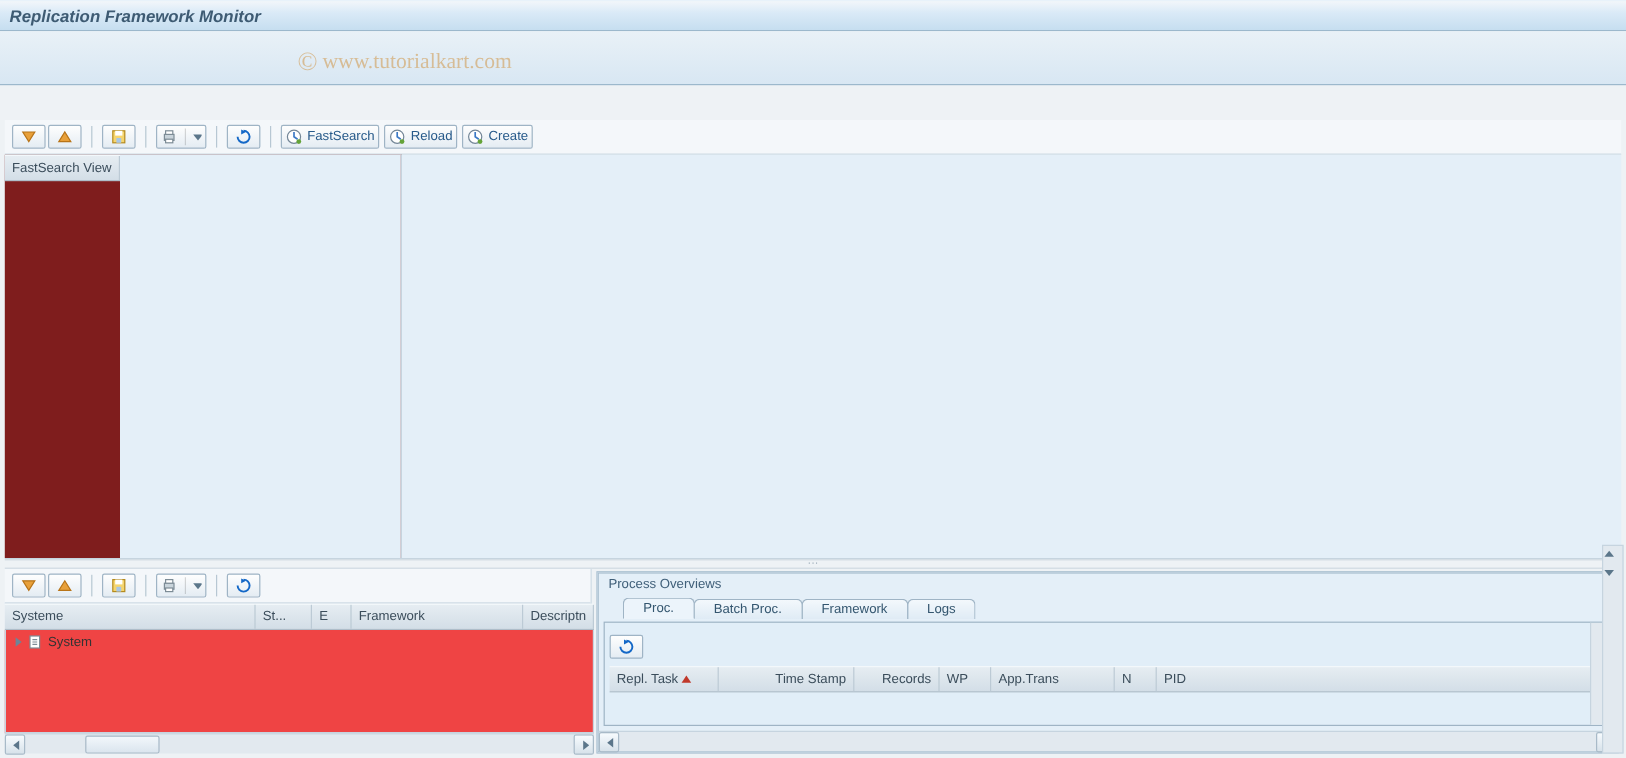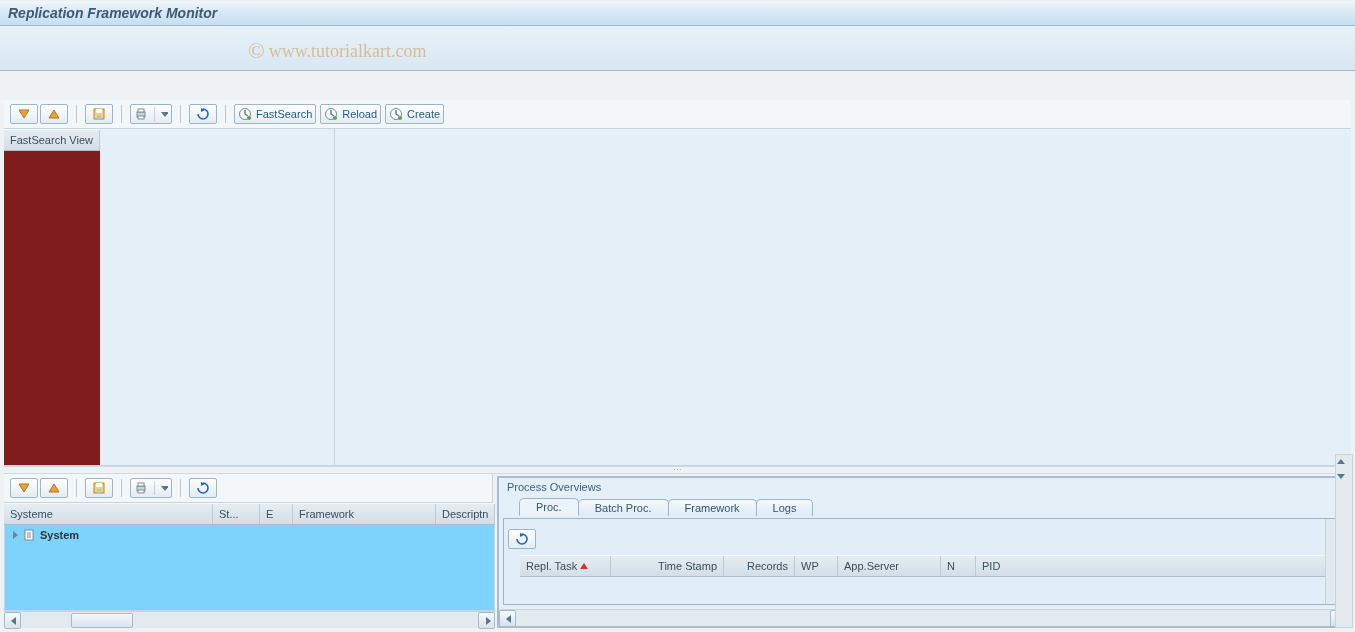--- a/index.html
+++ b/index.html
@@ -149,21 +149,21 @@
   }
   .tab-page {
     flex:1; border:1px solid #9fb4c5;
     background:#e1eef8; margin:0 4px 0 4px;
     position:relative;
   }
   .tab-page .inner-toolbar {
     position:absolute; left:4px; top:10px;
   }
   .tab-page .inner-colrow {
-    position:absolute; left:16px; right:0; top:36px;
+    position:absolute; left:4px; right:0; top:36px;
     display:flex; height:20px;
     background: linear-gradient(#e6edf2, #d3dee7);
     border-top:1px solid #f3f8fb; border-bottom:1px solid #aebdc9;
   }
   .sort-arrow { width:0;height:0;border-left:4px solid transparent;border-right:4px solid transparent;border-bottom:6px solid #c0392b; display:inline-block; margin-left:3px; }
 
   
   .tree-body { flex:1; background:#fff; overflow:hidden; border:1px solid #c6d4df; border-top:none; }
   .tree-row { display:flex; align-items:center; gap:4px; padding:3px 0 0 8px;}
   .tree-row .toggle { width:0;height:0;border-top:4px solid transparent;border-bottom:4px solid transparent;border-left:5px solid #6d8597;}
@@ -398,21 +398,21 @@
 
       <div class="flex-row" style="flex:1;">
         <div style="flex:1; display:flex; flex-direction:column;">
           <div class="col-header-row">
             <div class="col-header" style="width:196px">Systeme</div>
             <div class="col-header" style="width:34px">St...</div>
             <div class="col-header" style="width:20px">E</div>
             <div class="col-header" style="width:130px">Framework</div>
             <div class="col-header" style="flex:1">Descriptn</div>
           </div>
-          <div class="tree-body" style="background:#7dd3fc;font-weight:bold;">
+          <div class="tree-body" style="background:#ef4444;">
             <div class="tree-row">
               <span class="toggle"></span>
               <span class="doc-ic">
                   <svg width="14" height="14">
                     <use href="#i-doc"></use>
                   </svg>
                 </span>
               <span>System</span>
             </div>
           </div>
@@ -455,21 +455,21 @@
               </div>
           </div>
           <div class="inner-colrow">
             <div class="col-header" style="width:78px">
                 <span>Repl. Task</span>
                 <span class="sort-arrow"></span>
               </div>
             <div class="col-header" style="width:100px;justify-content:flex-end">Time Stamp</div>
             <div class="col-header" style="width:58px;justify-content:flex-end">Records</div>
             <div class="col-header" style="width:30px">WP</div>
-            <div class="col-header" style="width:90px">App.Server</div>
+            <div class="col-header" style="width:90px">App.Trans</div>
             <div class="col-header" style="width:22px">N</div>
             <div class="col-header" style="flex:1">PID</div>
           </div>
           <div style="position:absolute; right:0; top:0; bottom:0;" class="vscroll">
           </div>
         </div>
         <div style="height:4px"></div>
         <div class="hscroll">
           <div class="arrow">
               <svg width="12" height="12">

